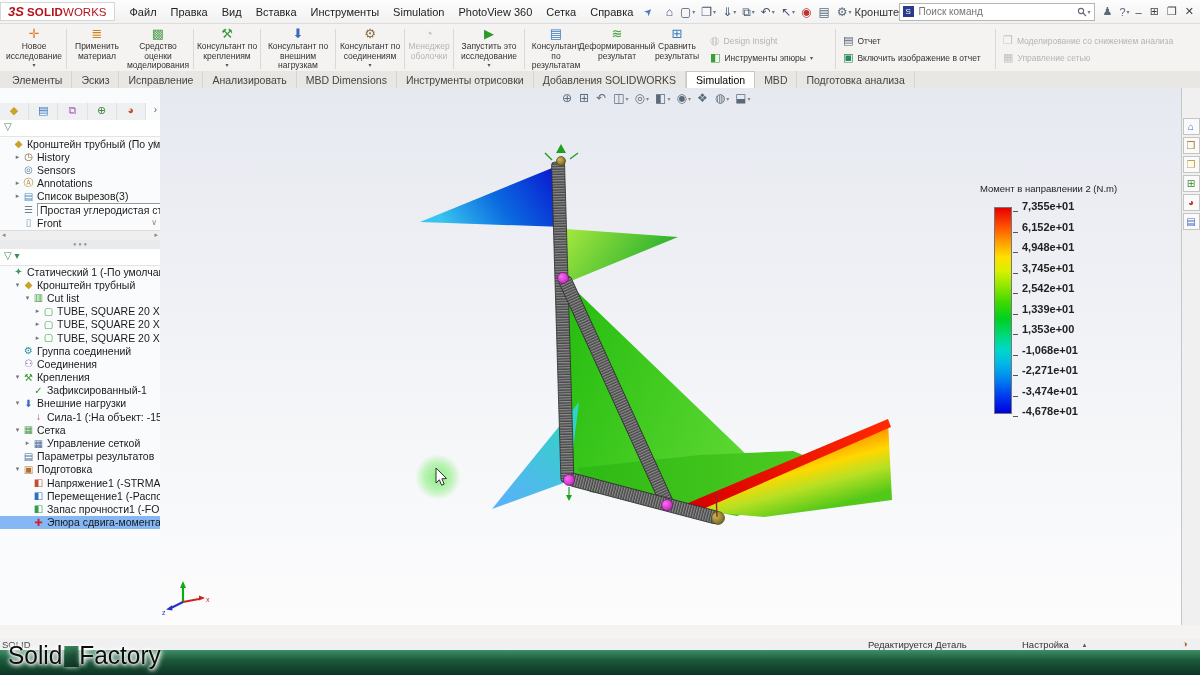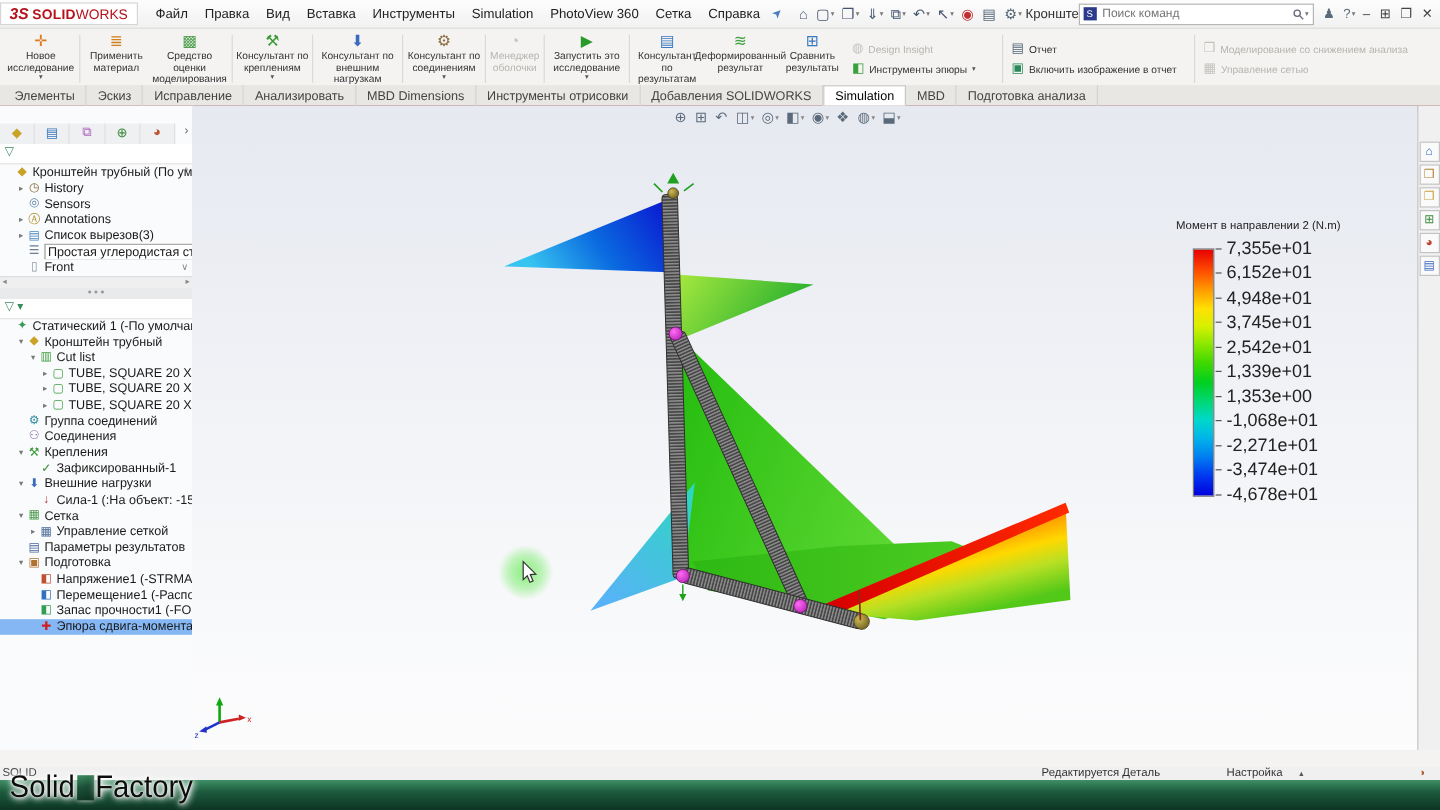--- a/index.html
+++ b/index.html
@@ -69,21 +69,21 @@
   .hud{position:absolute;top:3px;left:402px;display:flex;gap:6px;align-items:center;z-index:5;}
   .hic{display:flex;align-items:center;}
   .hglyph{font-size:12px;color:#5a6a7a;}
   .hcaret{font-size:6px;color:#888;margin-left:1px;}
   #model-svg{position:absolute;top:0;left:0;}
   .legend{position:absolute;left:820px;top:95px;width:200px;z-index:4;}
   .ltitle{font-size:9.5px;color:#222;}
   .lbar{position:absolute;left:14px;top:24px;width:16px;height:205px;border:1px solid #777;
         background:linear-gradient(180deg,#e80000 0%,#ff5000 9%,#ffa000 17%,#ffe000 24%,#d8f000 31%,#90e800 38%,#40d800 46%,#00d020 54%,#00d878 62%,#00d8c8 69%,#00b8e8 76%,#0080f0 84%,#0038f0 92%,#0000dc 100%);}
   .lvals{position:absolute;left:33px;top:19px;height:215px;display:flex;flex-direction:column;justify-content:space-between;}
-  .lv{display:flex;align-items:center;height:10px;font-size:15px;color:#222;white-space:nowrap;}
+  .lv{display:flex;align-items:flex-end;height:10px;font-size:11px;color:#222;white-space:nowrap;font-weight:bold;}
   .ltick{width:5px;height:1px;background:#555;margin-right:4px;}
   
   #taskpane{position:absolute;top:88px;right:0;width:19px;height:537px;background:#f0f0f0;border-left:1px solid #c6c6c6;
             display:flex;flex-direction:column;align-items:center;padding-top:30px;gap:2px;box-sizing:border-box;}
   .tpbtn{width:15px;height:15px;background:#fafafa;border:1px solid #c4c4c4;display:flex;align-items:center;justify-content:center;font-size:10px;}
   
   #bottom-tabs{position:absolute;top:625px;left:0;right:0;height:14px;background:#e5e3df;border-top:1px solid #c9c7c3;display:flex;align-items:flex-end;}
   .btab-spacer{width:97px;height:13px;background:#cbc8c4;border-right:1px solid #bdbab6;flex:none;}
   .btabs{display:flex;height:13px;}
   .btab{font-size:10px;color:#555;padding:0 10px;display:flex;align-items:center;background:#d7d4d0;border-right:1px solid #bdbab6;gap:3px;white-space:nowrap;}

